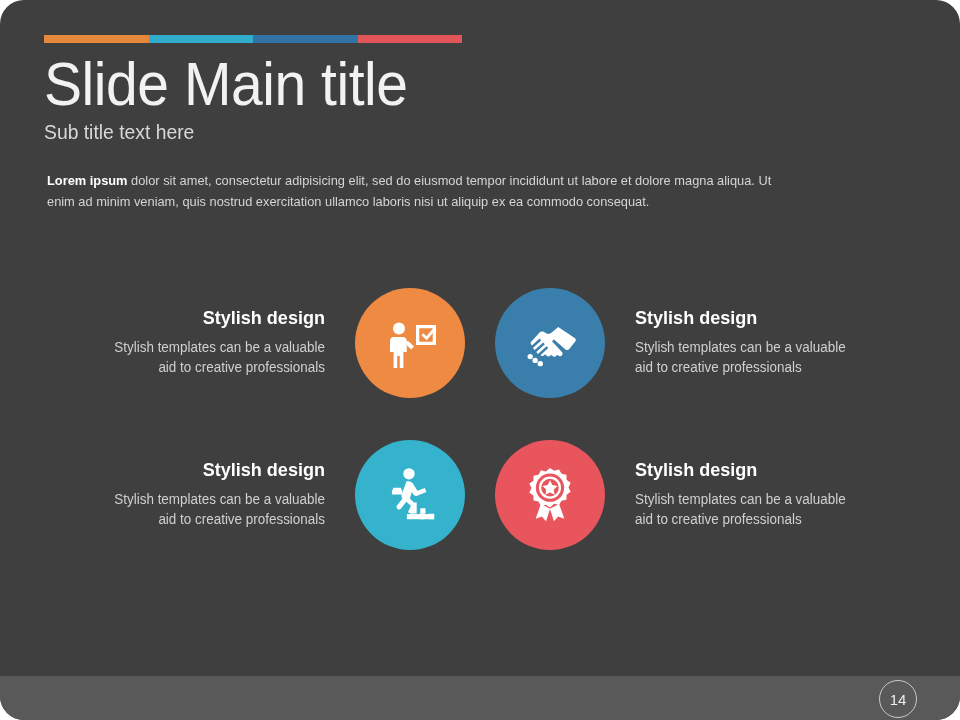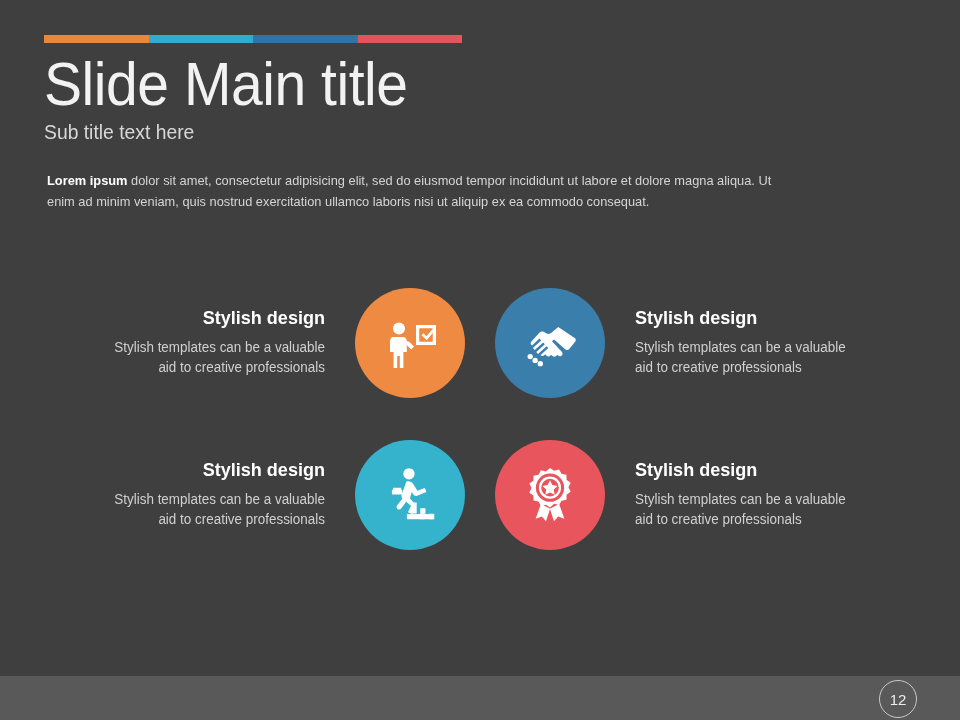--- a/index.html
+++ b/index.html
@@ -13,20 +13,21 @@
     overflow: hidden;
     font-family: "Liberation Sans", sans-serif;
   }
 
   .slide {
     position: relative;
     width: 960px;
     height: 720px;
     background: #3f3f3f;
     overflow: hidden;
+    border-radius: 24px;
   }
 
   
   .accent-bar {
     position: absolute;
     left: 44px;
     top: 35px;
     width: 418px;
     height: 8px;
     display: flex;
@@ -262,16 +263,16 @@
           <h3>Stylish design</h3>
           <p>Stylish templates can be a valuable aid to creative professionals</p>
         </div>
       </div>
 
     </div>
 
   </div>
 
   <div class="footer">
-    <div class="page-badge">12</div>
+    <div class="page-badge">14</div>
   </div>
 
 </div>
 
 </body></html>

